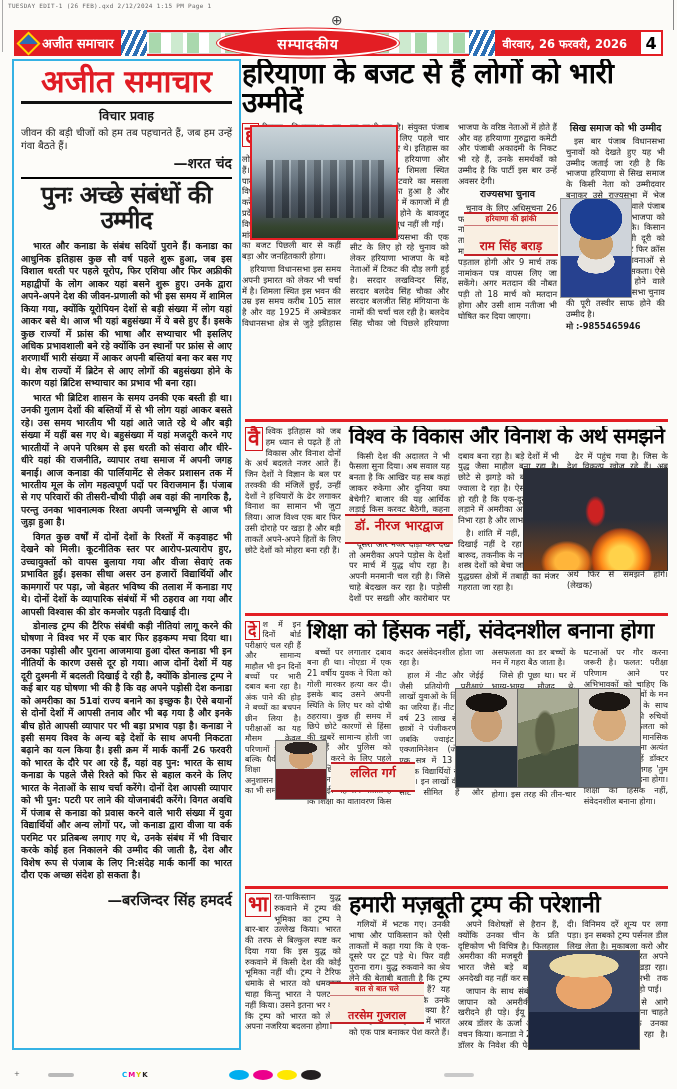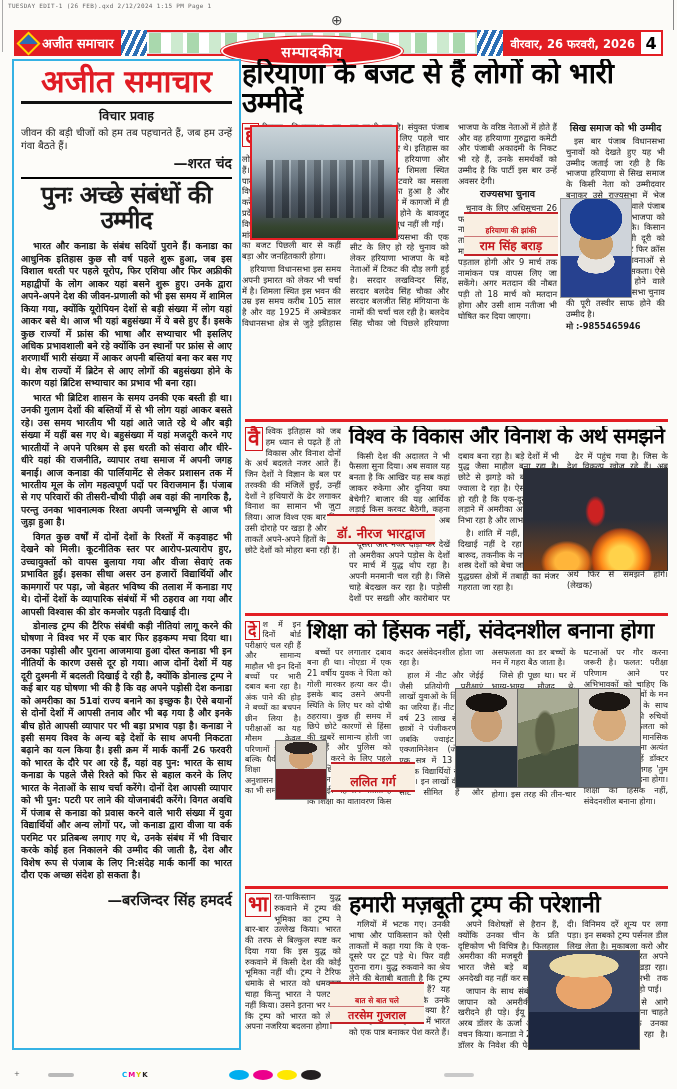--- a/index.html
+++ b/index.html
@@ -17,23 +17,23 @@
   .band .brand{color:#fff;font-weight:bold;font-size:13px;white-space:nowrap;}
   .band .midstrip{position:relative;flex:1;height:20px;margin:0 8px;background:
       repeating-linear-gradient(90deg,#ffffff 0 10px,#cdeacf 10px 22px,#ffffff 22px 26px,#a9d8ad 26px 38px);
       border:1px solid #d8d8d8;overflow:visible;}
   .band .slash{position:absolute;top:-3px;width:26px;height:26px;background:
       repeating-linear-gradient(115deg,#2b6fb5 0 4px,#ffffff 4px 7px);}
   .band .slash.left{left:-2px;}
   .band .slash.right{right:-2px;}
   .band .oval{position:absolute;left:50%;top:50%;transform:translate(-50%,-50%);width:178px;height:25px;
       background:#e31e24;border:2px solid #fff;border-radius:50%;display:flex;align-items:center;justify-content:center;
-      box-shadow:0 0 0 1px #e31e24;margin-top:8px;}
+      box-shadow:0 0 0 1px #e31e24;}
   .band .oval span{color:#fff;font-weight:bold;font-size:14px;letter-spacing:1px;}
-  .band .date{color:#fff;font-weight:bold;font-size:11.5px;white-space:nowrap;margin-right:6px;}
+  .band .date{color:#fff;font-weight:bold;font-size:11.5px;white-space:nowrap;margin-right:14px;}
   .band .pagebox{width:20px;height:22px;background:#fff;color:#000;font-size:16px;font-weight:bold;
       display:flex;align-items:center;justify-content:center;margin-right:2px;flex:0 0 auto;}
   
   .leftcol{position:absolute;left:12px;top:59px;width:229px;height:991px;border:2px solid #35b2e4;
       background:#fdfcf9;box-sizing:border-box;padding:4px 7px;overflow:hidden;}
   .masthead{color:#e01c24;font-size:31px;font-weight:bold;text-align:center;line-height:1.05;
       border-bottom:3px solid #111;padding-bottom:3px;font-family:"DejaVu Serif","Liberation Serif",serif;}
   .strapline{text-align:center;font-weight:bold;font-size:12.5px;margin:3px 0 2px;}
   .quote{font-size:10px;line-height:1.3;text-align:justify;}
   .quote-attrib{text-align:right;font-weight:bold;font-size:14px;margin-top:1px;}
@@ -47,21 +47,21 @@
   .art .head{font-weight:800;color:#050505;letter-spacing:-.5px;line-height:1.05;}
   .body-cols{font-size:8.3px;line-height:1.3;text-align:justify;overflow:hidden;}
   .body-cols p{margin:0 0 2px;text-indent:8px;}
   .body-cols h4{margin:2px 0;text-align:center;font-size:9.5px;}
   .dropcap{float:left;font-size:21px;line-height:.95;font-weight:bold;color:#d1161c;
       border:1px solid #d1161c;padding:1px 2px;margin:1px 3px 0 0;}
   .minicol{position:absolute;top:0;left:0;font-size:8.3px;line-height:1.3;text-align:justify;overflow:hidden;}
   .minicol p{margin:0 0 2px;}
   .redrule{position:absolute;left:245px;width:423px;height:3px;background:#e31e24;}
   .authorbox{position:absolute;background:#f9efe2;border-top:2px solid #c32026;border-bottom:2px solid #c32026;
-      color:#c4161c;font-weight:bold;text-align:center;display:flex;flex-direction:column;justify-content:flex-end;}
+      color:#c4161c;font-weight:bold;text-align:center;display:flex;flex-direction:column;justify-content:space-between;}
   .kicker{font-size:7.5px;color:#c4161c;border-bottom:1px solid #c77;line-height:1.4;}
   .photo{position:absolute;box-sizing:border-box;}
   .phone{text-align:left;font-weight:bold;text-indent:0 !important;}
   
   .photo-city{border:2px solid #e31e24;background:
       linear-gradient(180deg,#c9d3d8 0%,#aebcc4 28%,#8795a0 45%,#5d6873 62%,#474f58 78%,#35452f 90%,#2b3a27 100%);}
   .photo-city:after{content:"";position:absolute;inset:30% 8% 18% 10%;background:
       repeating-linear-gradient(90deg,rgba(15,20,26,.45) 0 7px,rgba(255,255,255,.12) 7px 9px,rgba(60,70,80,.35) 9px 16px);}
   .photo-sikh{border:1px solid #999;background:
       radial-gradient(ellipse 62% 36% at 50% 20%,#1d3f93 0 60%,rgba(0,0,0,0) 61%),
@@ -170,21 +170,21 @@
     </div>
     <div style="position:absolute;left:104px;top:0;width:319px;height:186px;">
       <div class="head" style="font-size:20.5px;white-space:nowrap;">विश्व के विकास और विनाश के अर्थ समझने होंगे</div>
       <div class="body-cols" style="margin-top:3px;column-count:3;column-gap:8px;height:158px;">
           <p>किसी देश की अदालत ने भी फैसला सुना दिया। अब सवाल यह बनता है कि आखिर यह सब कहां जाकर रुकेगा और दुनिया क्या बेचेगी? बाजार की यह आर्थिक लड़ाई किस करवट बैठेगी, कहना कठिन है। यह आर्थिक युद्ध अब खुलेआम लड़ा जा रहा है।</p>
           <p>दूसरी ओर नजर दौड़ा कर देखें तो अमरीका अपने पड़ोस के देशों पर मार्च में युद्ध थोप रहा है। अपनी मनमानी चल रही है। जिसे चाहे बेदखल कर रहा है। पड़ोसी देशों पर सख्ती और कारोबार पर दबाव बना रहा है। बड़े देशों में भी युद्ध जैसा माहौल बना रहा है। छोटे से झगड़े को बड़े युद्ध की ज्वाला दे रहा है। ऐसी ही स्थिति हो रही है कि एक-दूसरे देशों को लड़ाने में अमरीका अपनी भूमिका निभा रहा है और लाभ ले रहा है।</p>
           <p>है। शांति में नहीं, व्यापार शेष दिखाई नहीं दे रहा है। गोला, बारूद, तकनीक के नए-नए अस्त्र-शस्त्र देशों को बेचा जा रहा है और युद्धग्रस्त क्षेत्रों में तबाही का मंजर गहराता जा रहा है।</p>
           <p>ढेर में पहुंच गया है। जिस के देश विकल्प खोज रहे हैं। अब वैश्विक लगाईयों में भी देश बदलाव करता जा रहा है। जिसमें शांति से ही विकास किया जा सकता है। इसी का पता किया जा सकता है। लूट वाले और लोगों की लड़ाइयों, तभी लाभ कमाया जा सकता है, यह अमरीका की रणनीति का हिस्सा बन चुका है। विश्व को विकास और विनाश के अर्थ फिर से समझने होंगे। (लेखक)</p>
         </div>
     </div>
-    <div class="authorbox" style="left:82px;top:88px;width:108px;height:26px;font-size:13px;">
+    <div class="authorbox" style="left:100px;top:88px;width:108px;height:26px;font-size:13px;">
       <span>डॉ. नीरज भारद्वाज</span>
     </div>
     <div class="photo photo-fire" style="left:278px;top:42px;width:145px;height:103px;"></div>
   </div>
   <div class="redrule" style="top:613px;"></div>
 
   <div class="art" style="left:245px;top:620px;width:423px;height:238px;">
     <div class="minicol" style="width:56px;height:238px;font-size:8px;">
       <p style="text-indent:0;"><span class="dropcap" style="font-size:16px;">दे</span><span>श में इन दिनों बोर्ड परीक्षाएं चल रही हैं और सामान्य माहौल भी इन दिनों बच्चों पर भारी दबाव बना रहा है। अंक पाने की होड़ ने बच्चों का बचपन छीन लिया है। परीक्षाओं का यह मौसम केवल परिणामों का नहीं, बल्कि धैर्य, संयम, शिक्षा और अनुशासन की परख का भी समय है।</span></p>
     </div>

